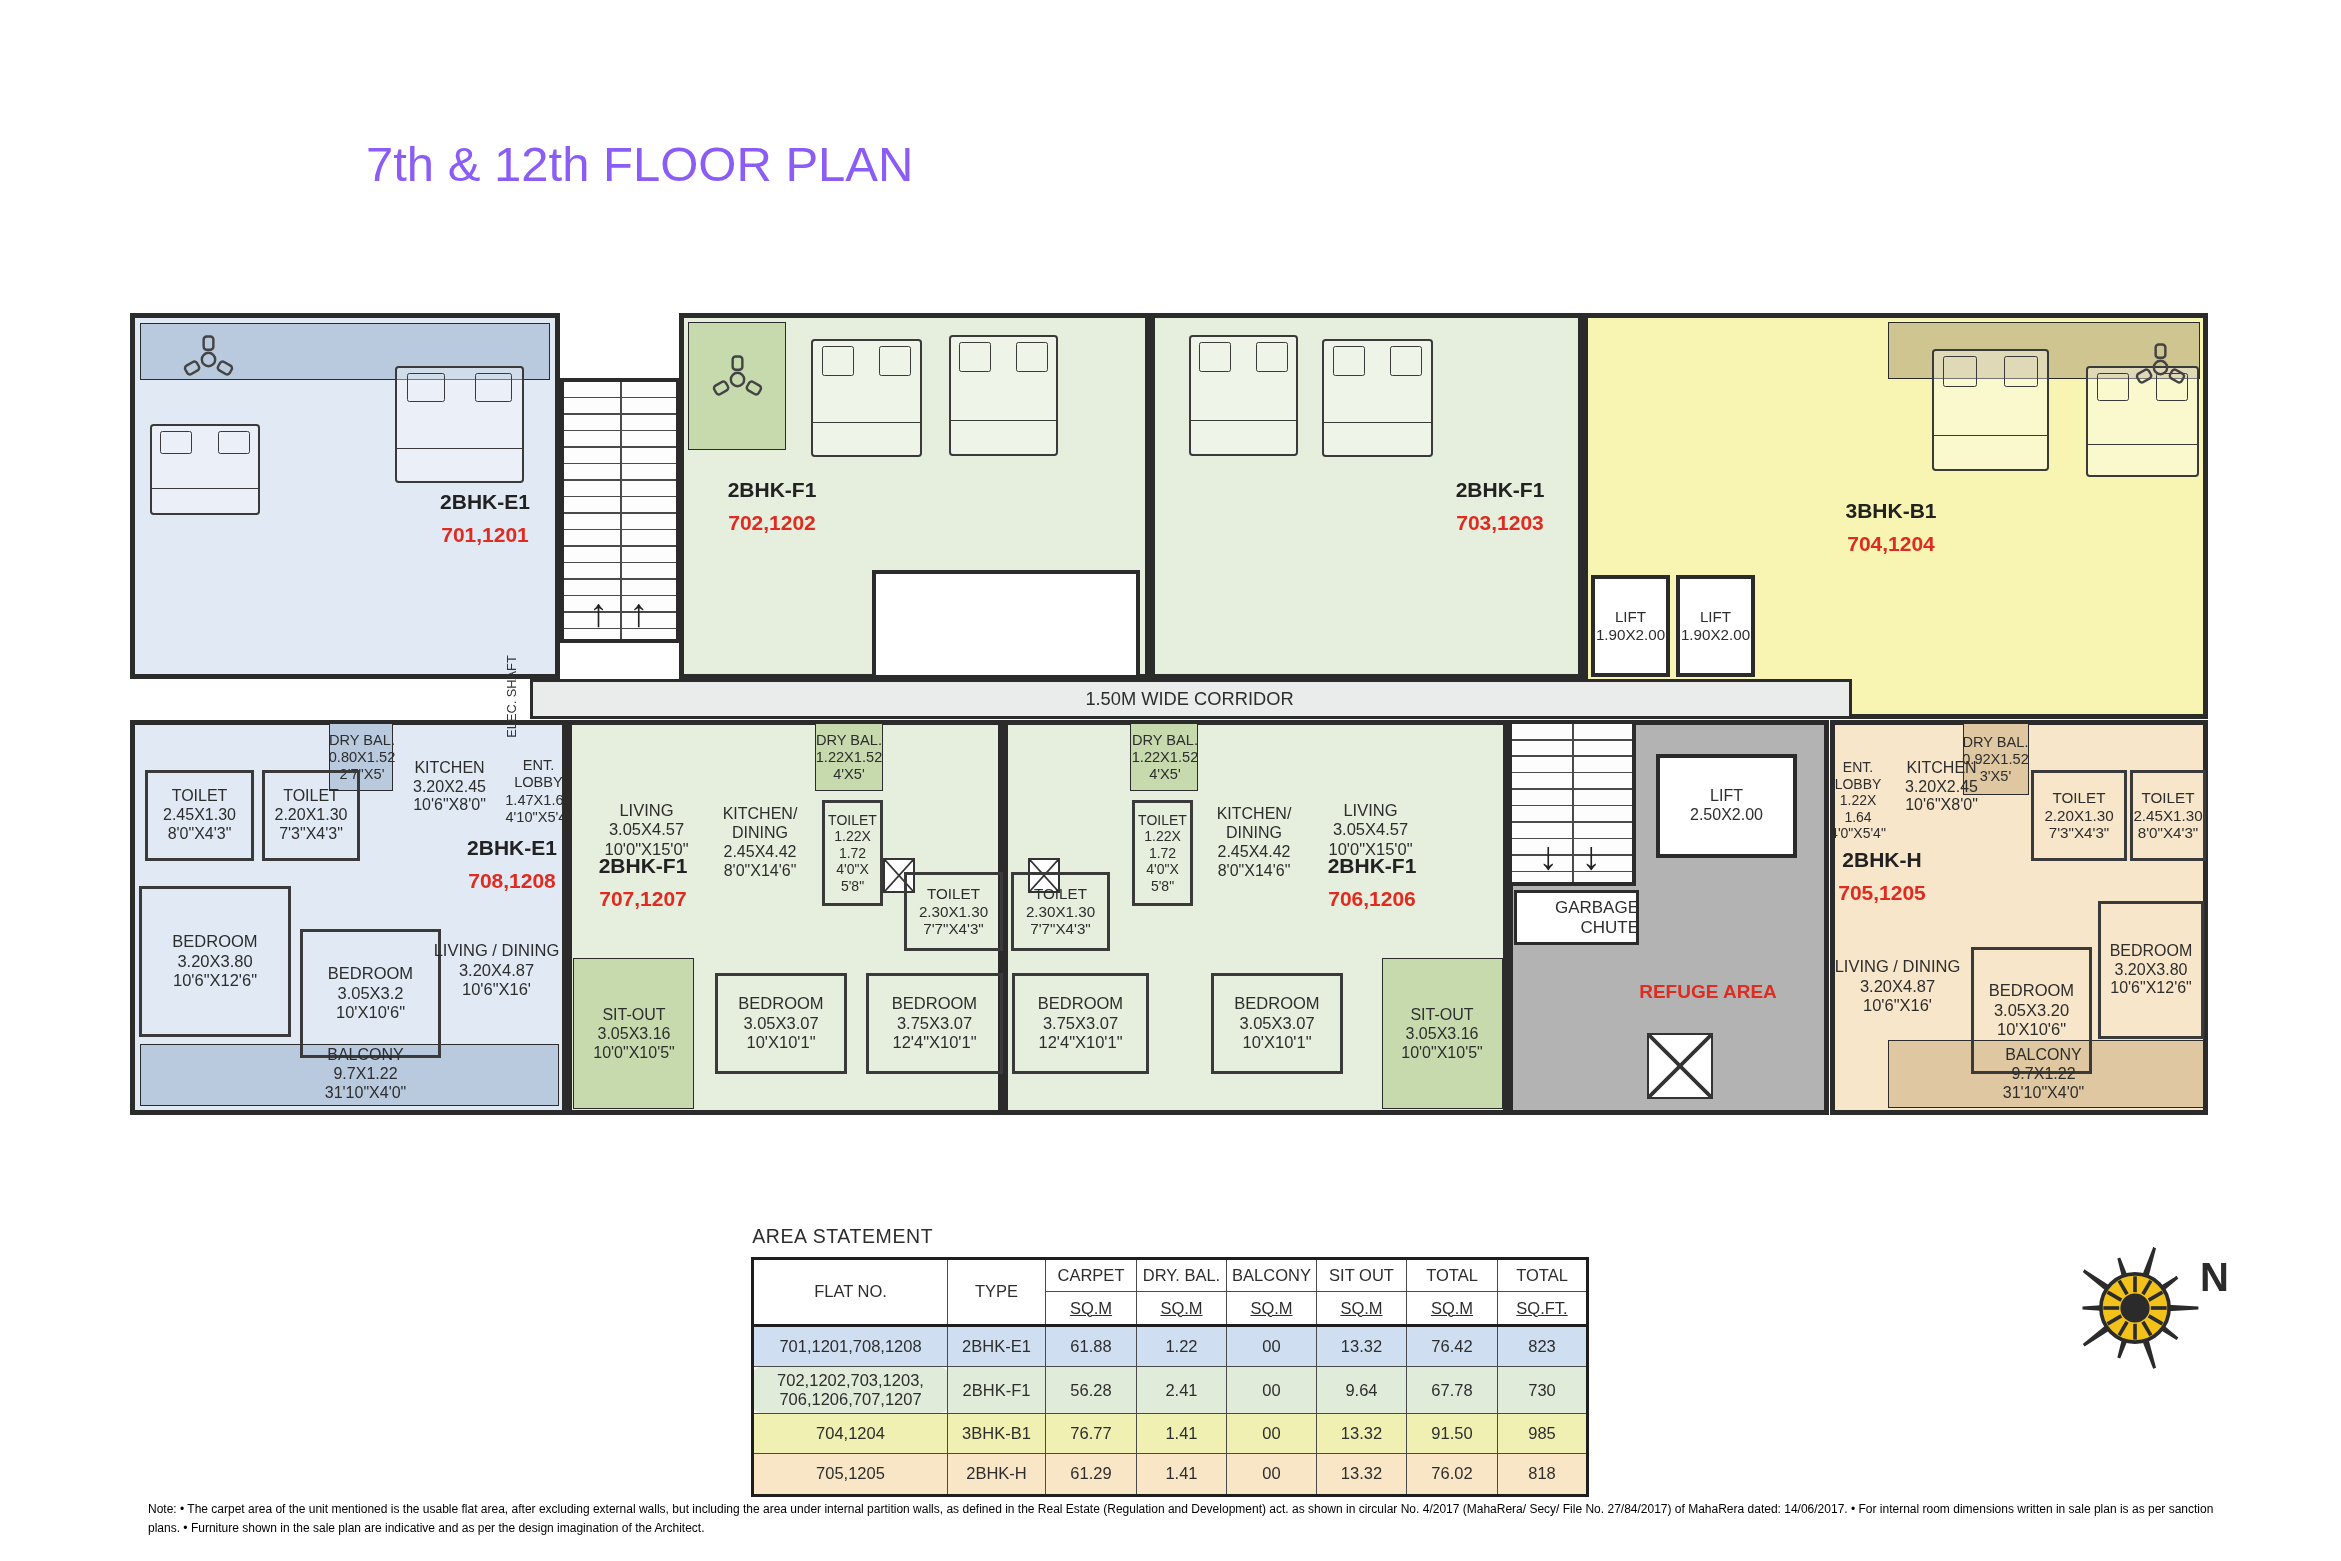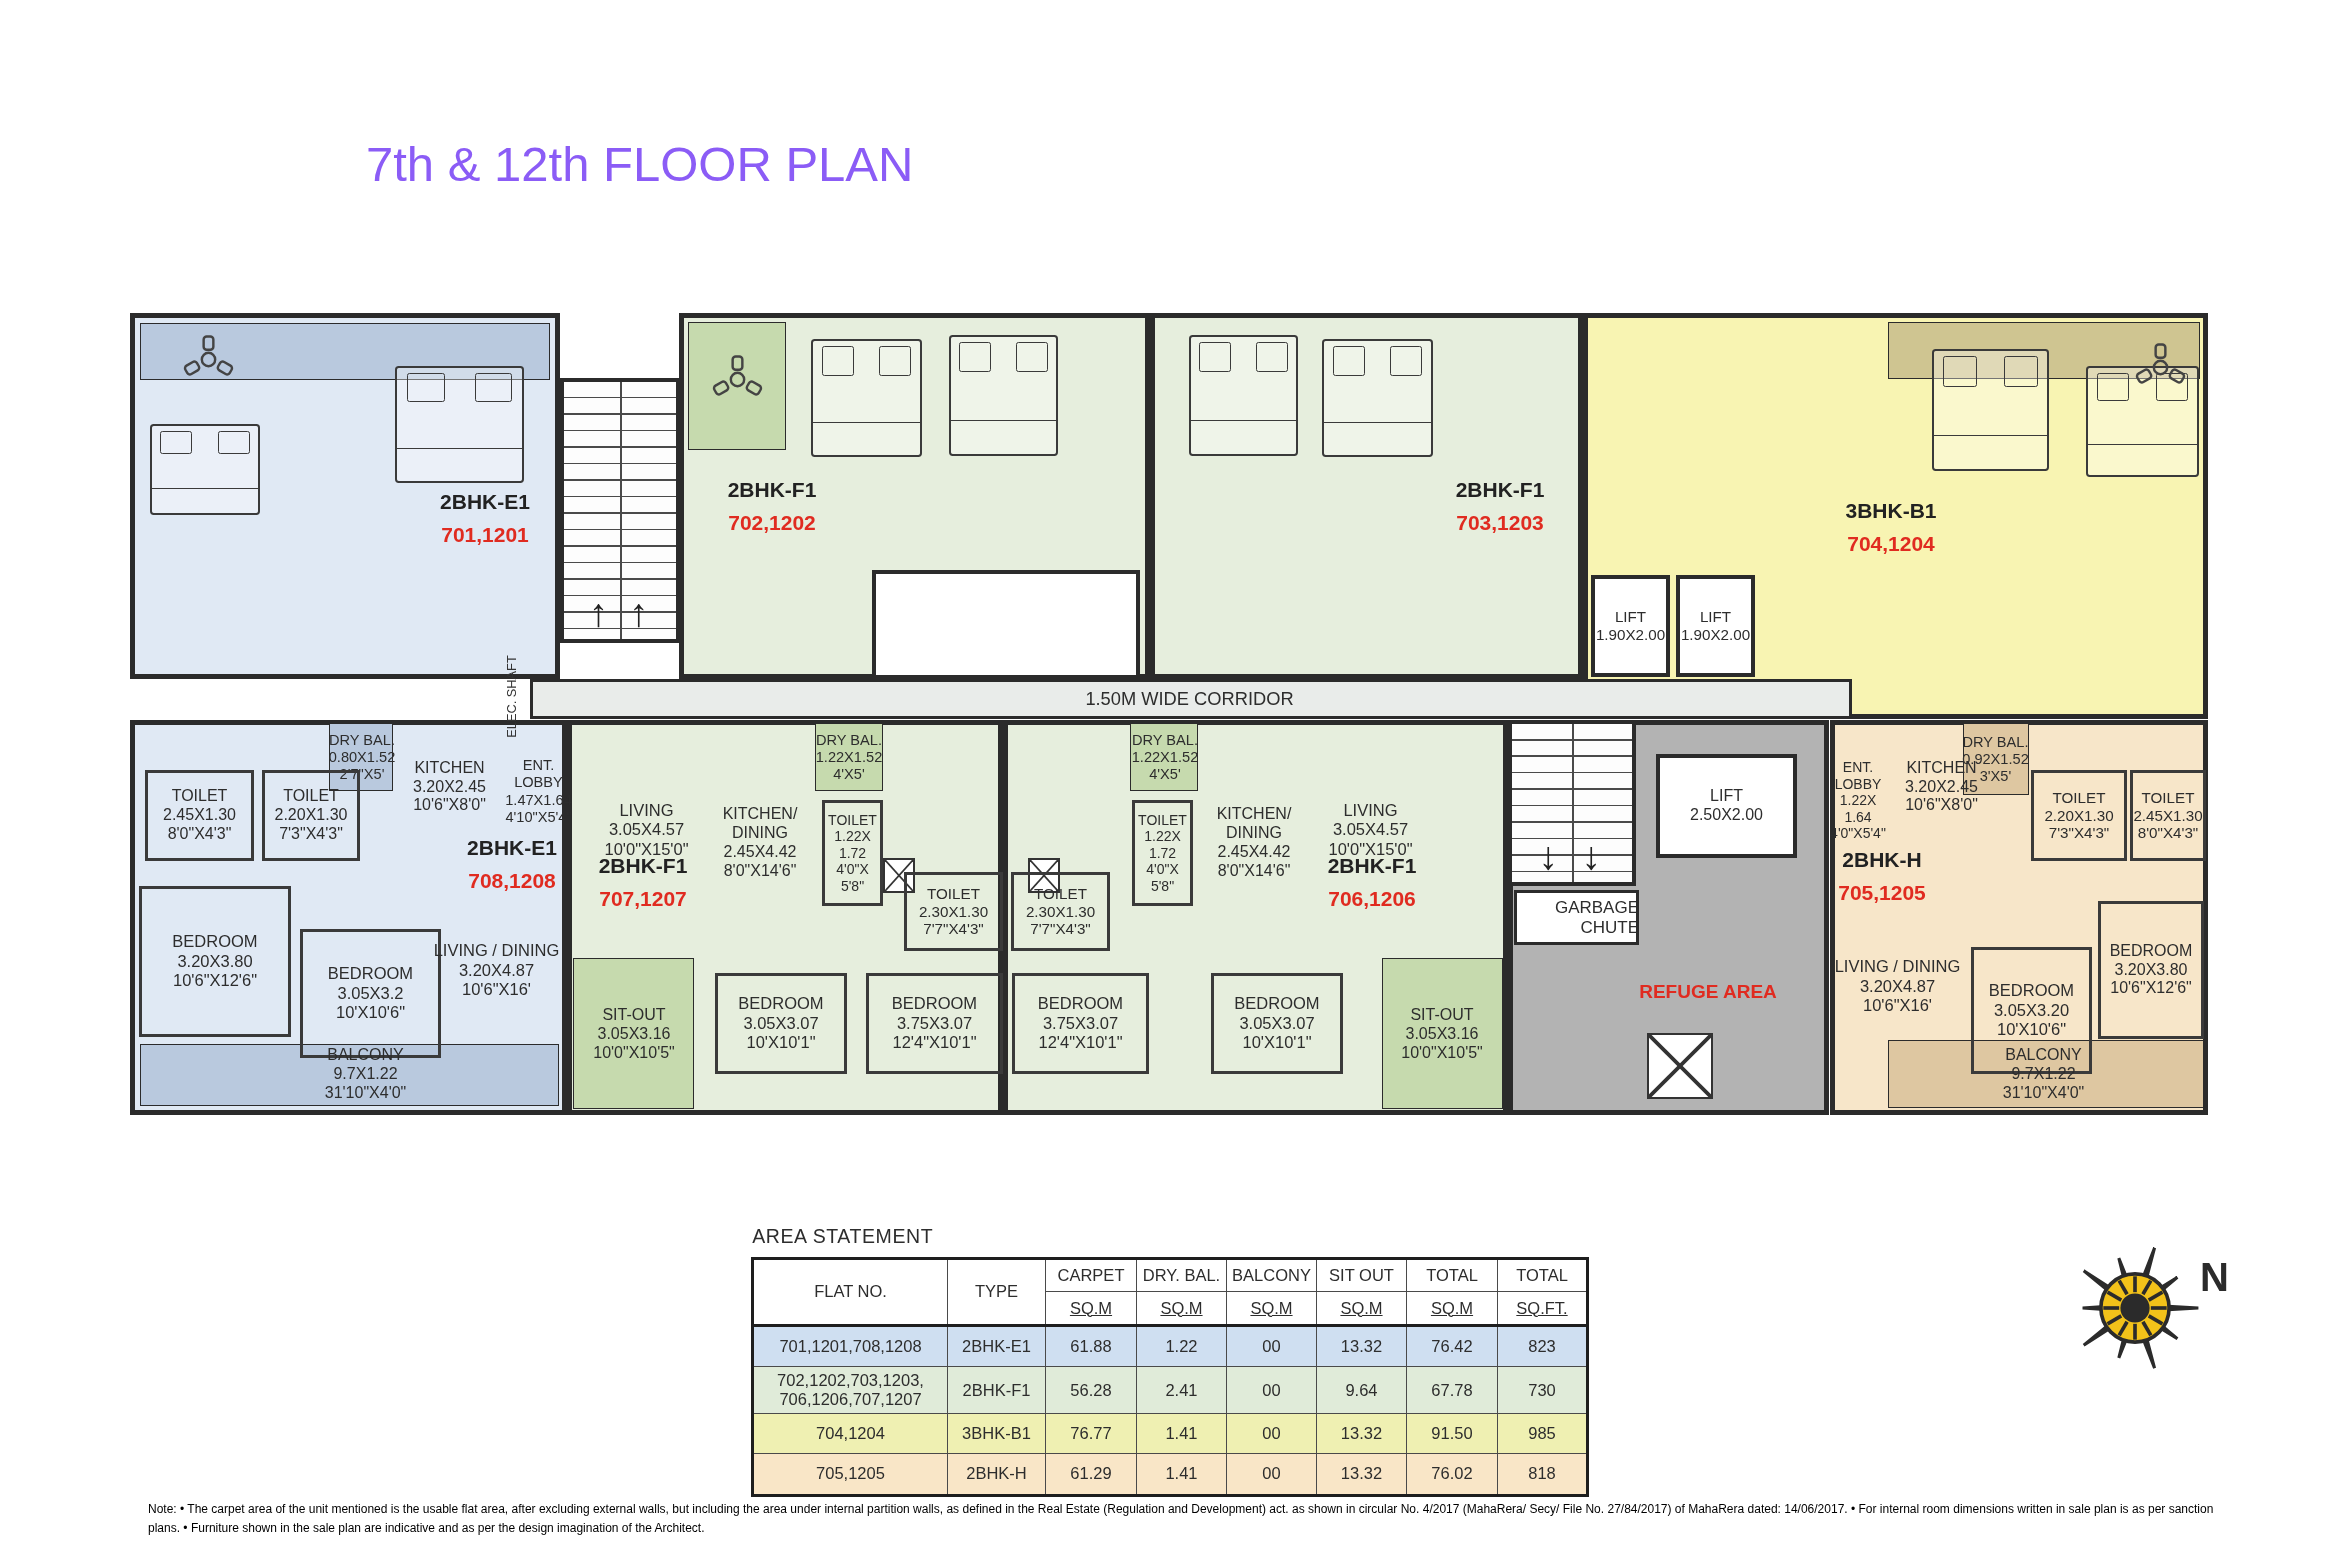--- a/index.html
+++ b/index.html
@@ -488,21 +488,21 @@
             <td style="white-space: pre-line;">701,1201,708,1208</td>
             <td>2BHK-E1</td>
             <td>61.88</td>
             <td>1.22</td>
             <td>00</td>
             <td>13.32</td>
             <td>76.42</td>
             <td>823</td>
           </tr>
           <tr style="background: rgb(224, 235, 217);">
-            <td style="white-space: pre-line;">702,1202,703,1203,
+            <td style="white-space: pre-line; border-radius: 8px;">702,1202,703,1203,
 706,1206,707,1207</td>
             <td>2BHK-F1</td>
             <td>56.28</td>
             <td>2.41</td>
             <td>00</td>
             <td>9.64</td>
             <td>67.78</td>
             <td>730</td>
           </tr>
           <tr style="background: rgb(239, 240, 178);">

